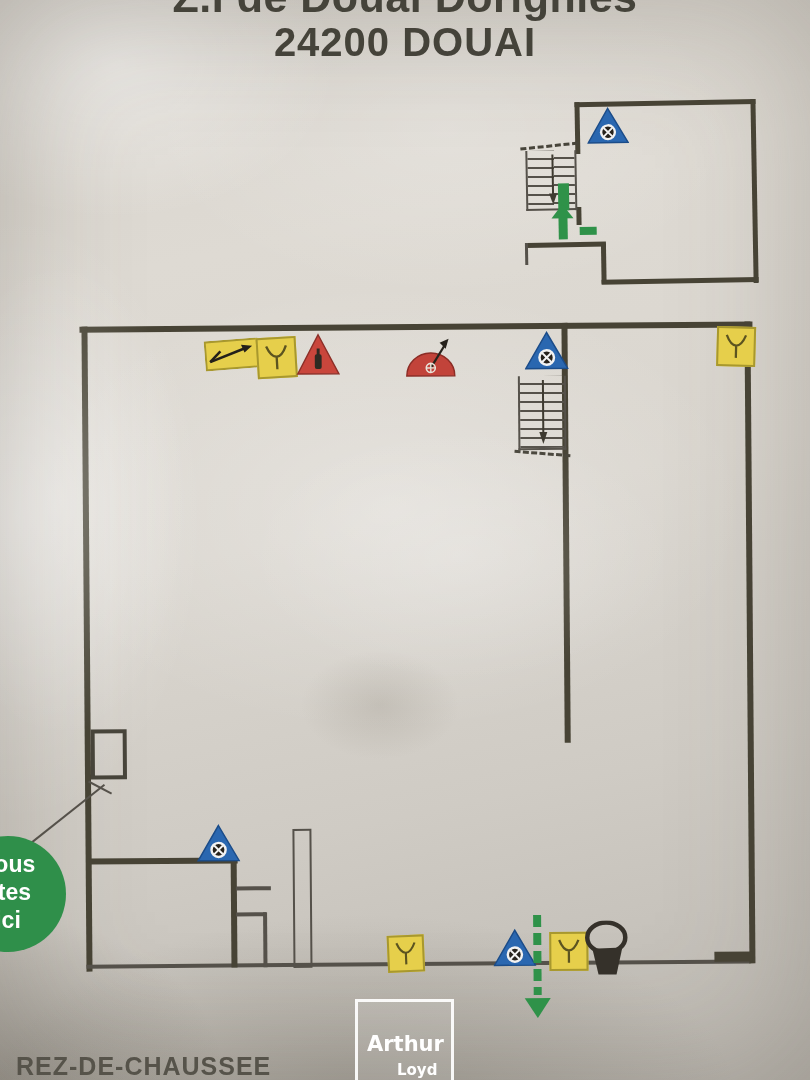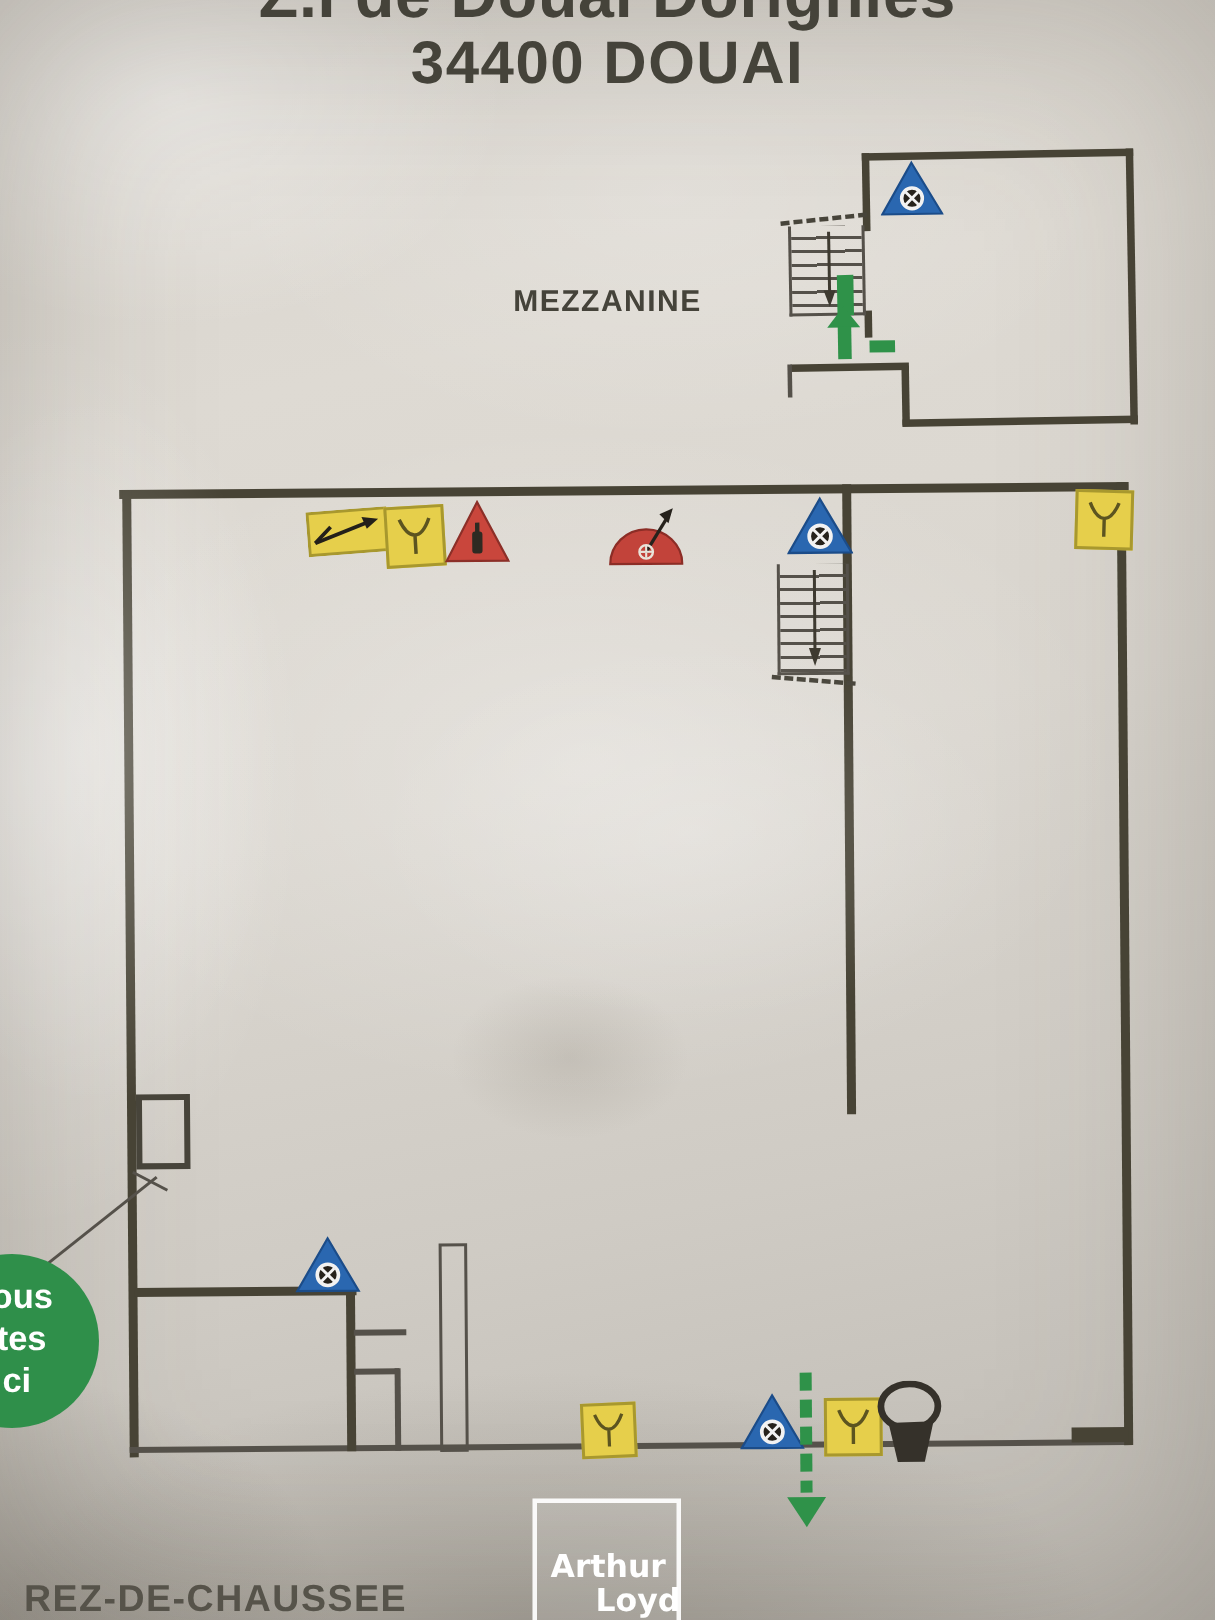--- a/index.html
+++ b/index.html
@@ -31,36 +31,36 @@
   .glare{position:absolute;pointer-events:none;}
   #watermark{
     position:absolute;left:200px;top:488px;font-family:"DejaVu Sans",sans-serif;
     font-weight:bold;font-size:60px;letter-spacing:-2px;color:rgba(255,255,255,0.55);z-index:40;
   }
   #logo-box{
     position:absolute;left:355px;top:959px;width:99px;height:85px;z-index:45;
     border:3px solid rgba(255,255,255,0.92);background:rgba(255,255,255,0.10);box-sizing:border-box;margin-top:40px;
   }
   #logo-box .l1{position:absolute;left:9px;bottom:25px;color:#fff;font-weight:bold;font-size:21px;font-family:"DejaVu Sans",sans-serif;}
-  #logo-box .l2{position:absolute;left:39px;bottom:2px;color:#fff;font-weight:bold;font-size:21px;font-family:"DejaVu Sans",sans-serif;}
+  #logo-box .l2{position:absolute;left:39px;bottom:2px;color:#fff;font-weight:bold;font-size:15px;font-family:"DejaVu Sans",sans-serif;}
   #you-are-here{
     position:absolute;left:-50px;top:836px;width:116px;height:116px;border-radius:50%;
     background:#2f8f4a;color:#fff;text-align:center;font-weight:bold;font-size:23px;line-height:1.22;
     padding-top:14px;box-sizing:border-box;z-index:20;
   }
   .gtri-up{position:absolute;width:0;height:0;border-left:11px solid transparent;border-right:11px solid transparent;border-bottom:14px solid #2f9249;}
   .gtri-down{position:absolute;width:0;height:0;border-left:13px solid transparent;border-right:13px solid transparent;border-top:20px solid #2f9249;z-index:25;}
 </style>
 </head>
 <body>
 
 <div id="photo">
 
   <div class="t" style="left:0;right:0;top:-27px;text-align:center;font-size:43px;letter-spacing:0.5px;">Z.I de Douai Dorignies</div>
-  <div class="t" style="left:0;right:0;top:20px;text-align:center;font-size:40px;letter-spacing:1px;">34400 DOUAI</div>
+  <div class="t" style="left:0;right:0;top:20px;text-align:center;font-size:40px;letter-spacing:1px;">24200 DOUAI</div>
 
   <div style="position:absolute;left:0;top:0;width:810px;height:1080px;transform:rotate(-1deg);transform-origin:640px 190px;">
     <div class="wall" style="left:576px;top:101px;width:181px;height:5px;"></div>
     <div class="wall" style="left:752px;top:101px;width:5px;height:184px;"></div>
     <div class="wall" style="left:600px;top:279px;width:157px;height:5px;"></div>
     <div class="wall" style="left:600px;top:243px;width:5px;height:40px;"></div>
     <div class="wall" style="left:526px;top:241px;width:79px;height:5px;"></div>
     <div class="wall-thin" style="left:524px;top:241px;width:3px;height:22px;"></div>
     <div class="wall" style="left:576px;top:101px;width:5px;height:52px;"></div>
     <div class="wall" style="left:576px;top:206px;width:5px;height:18px;"></div>
@@ -81,21 +81,20 @@
     <div class="icon" style="left:588px;top:106px;width:42px;height:38px;">
       <svg viewBox="0 0 44 40">
           <polygon points="22,2 43,38 1,38" fill="#2a67b0" stroke="#1b4c89" stroke-width="1.5"></polygon>
           <circle cx="22" cy="27" r="8.5" fill="#f2f2f2"></circle>
           <circle cx="22" cy="27" r="6" fill="#26221c"></circle>
           <path d="M17.5 22.5 L26.5 31.5 M26.5 22.5 L17.5 31.5" stroke="#f2f2f2" stroke-width="2"></path>
         </svg>
     </div>
   </div>
 
-  <div class="t" style="left:295px;top:190px;width:220px;text-align:center;font-size:20px;letter-spacing:1px;">MEZZANINE</div>
 
   <div style="position:absolute;left:0;top:0;width:810px;height:1080px;transform:rotate(-0.45deg);transform-origin:420px 650px;">
 
     <div class="wall" style="left:82px;top:324px;width:673px;height:6px;"></div>
     <div class="wall" style="left:84px;top:324px;width:6px;height:645px;"></div>
     <div class="wall-thin" style="left:84px;top:962px;width:664px;height:4px;"></div>
     <div class="wall" style="left:747px;top:324px;width:6px;height:642px;"></div>
     <div class="wall" style="left:712px;top:954px;width:38px;height:10px;"></div>
 
     <div class="wall" style="left:564px;top:324px;width:6px;height:420px;"></div>

